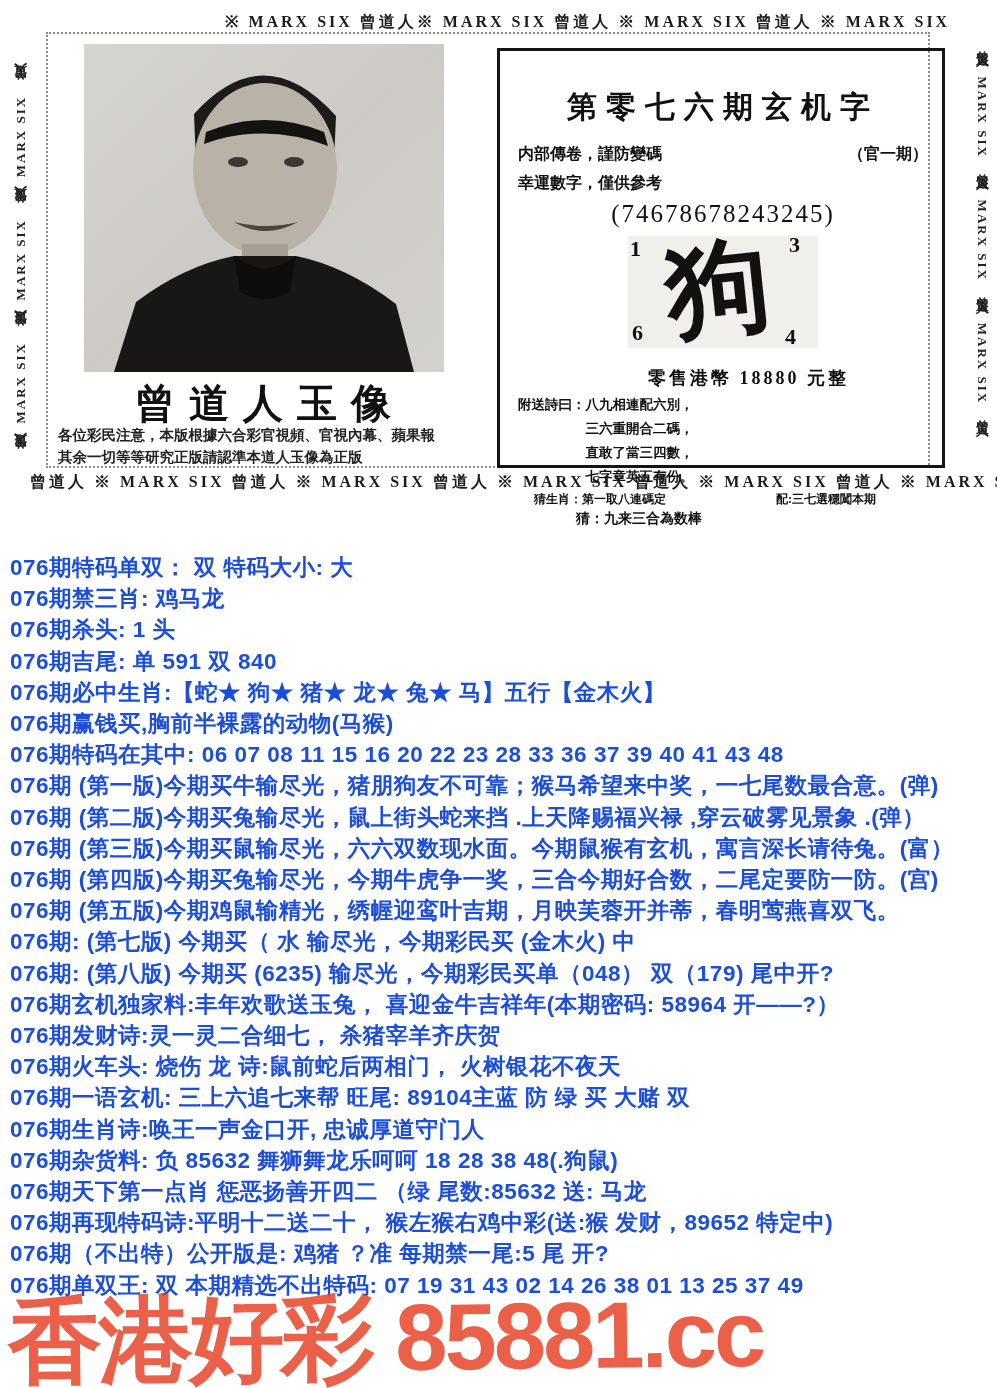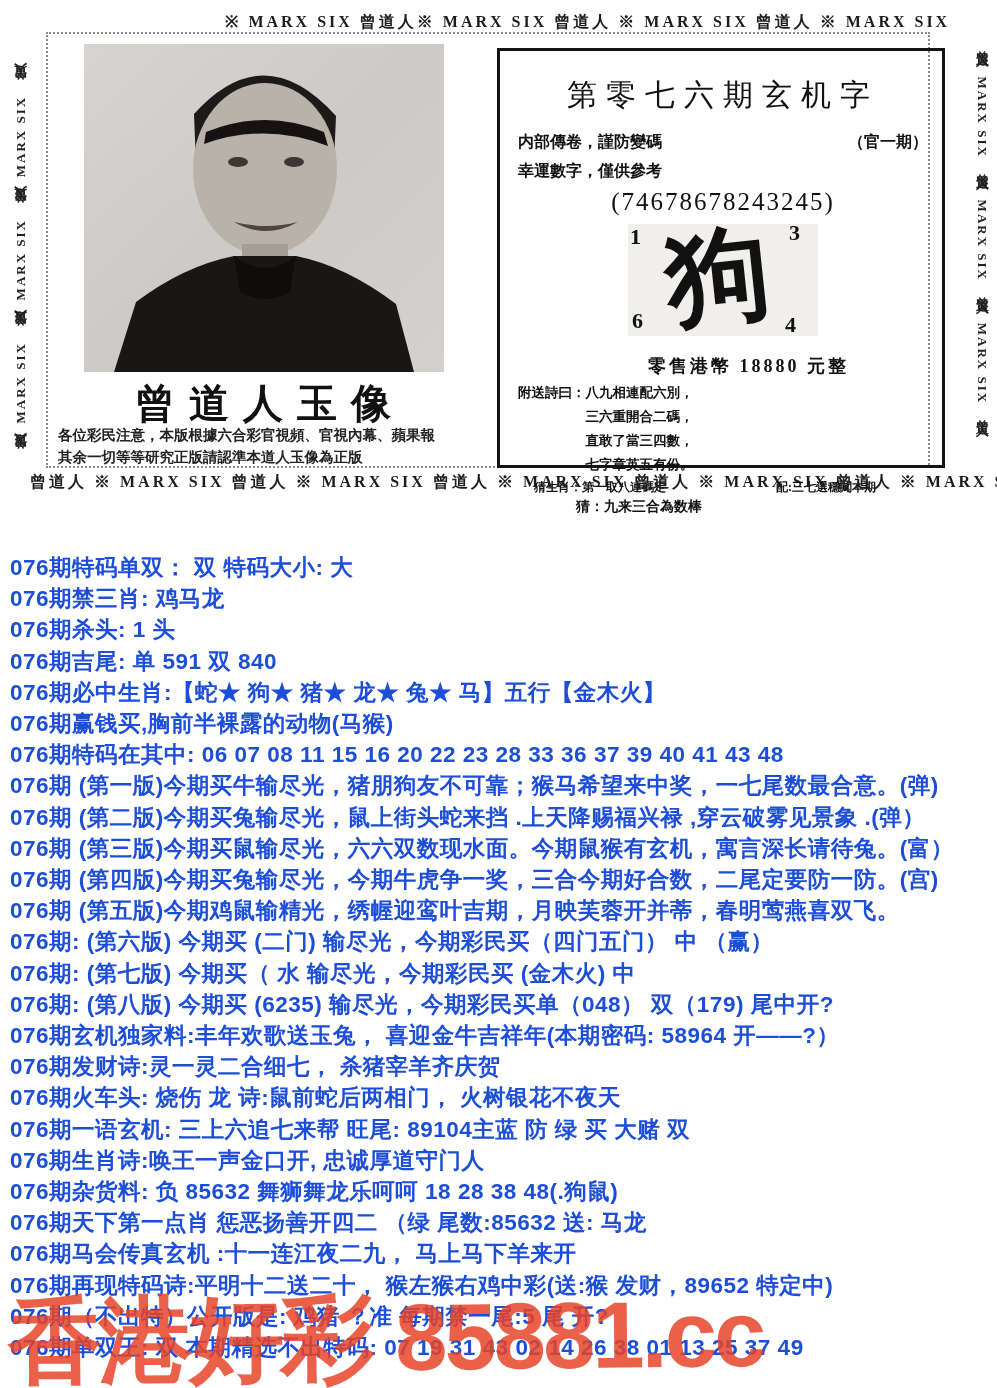--- a/index.html
+++ b/index.html
@@ -26,21 +26,21 @@
   .photo svg{display:block;}
   .caption{position:absolute;top:376px;left:60px;width:420px;text-align:center;
            font-size:40px;font-weight:bold;letter-spacing:14px;font-family:"Liberation Serif",serif;}
   .notice{position:absolute;top:424px;left:58px;width:440px;font-size:14.5px;font-weight:bold;
           line-height:22px;color:#222;font-family:"Liberation Serif",serif;}
 
   
   .mbox{position:absolute;top:48px;left:497px;width:448px;height:420px;
         border:3px solid #151515;box-sizing:border-box;padding:8px 14px 4px 18px;
         font-family:"Liberation Serif",serif;}
-  .mbox-title{text-align:center;font-size:30px;font-weight:normal;letter-spacing:9px;margin-top:16px;}
+  .mbox-title{text-align:center;font-size:30px;font-weight:bold;letter-spacing:9px;margin-top:28px;}
   .mbox-subrow{display:flex;justify-content:space-between;font-size:16px;font-weight:bold;margin-top:16px;}
   .mbox-sub2{font-size:16px;font-weight:bold;margin-top:8px;}
   .mbox-lucky{text-align:center;font-size:25px;font-weight:normal;letter-spacing:2px;margin-top:6px;}
   .dog-wrap{position:relative;width:190px;height:112px;margin:8px auto 0 auto;background:#f0efec;}
   .dog-char{position:absolute;left:38px;top:-16px;font-size:104px;font-weight:bold;
             font-family:"Liberation Serif",serif;transform:rotate(-6deg);}
   .corner{position:absolute;font-size:22px;font-weight:bold;font-family:"Liberation Serif",serif;}
   .c-tl{left:2px;top:0px;} .c-tr{right:18px;top:-4px;} .c-bl{left:4px;bottom:2px;} .c-br{right:22px;bottom:-2px;}
   .price{margin-top:18px;padding-left:130px;font-size:18px;font-weight:bold;letter-spacing:3px;}
   .poems{display:flex;margin-top:3px;font-size:13.5px;font-weight:bold;line-height:24px;}
@@ -145,31 +145,29 @@
       <div class="bline">076期杀头: 1 头</div>
       <div class="bline">076期吉尾:  单 591 双 840</div>
       <div class="bline">076期必中生肖:【蛇★ 狗★ 猪★ 龙★ 兔★ 马】五行【金木火】</div>
       <div class="bline">076期赢钱买,胸前半裸露的动物(马猴)</div>
       <div class="bline">076期特码在其中: 06 07 08 11 15 16 20 22 23 28 33 36 37 39 40 41 43 48</div>
       <div class="bline">076期 (第一版)今期买牛输尽光，猪朋狗友不可靠；猴马希望来中奖，一七尾数最合意。(弹)</div>
       <div class="bline">076期 (第二版)今期买兔输尽光，鼠上街头蛇来挡 .上天降赐福兴禄 ,穿云破雾见景象 .(弹）</div>
       <div class="bline">076期 (第三版)今期买鼠输尽光，六六双数现水面。今期鼠猴有玄机，寓言深长请待兔。(富）</div>
       <div class="bline">076期 (第四版)今期买兔输尽光，今期牛虎争一奖，三合今期好合数，二尾定要防一防。(宫)</div>
       <div class="bline">076期 (第五版)今期鸡鼠输精光，绣幄迎鸾叶吉期，月映芙蓉开并蒂，春明莺燕喜双飞。</div>
-      <div class="bline">076期: (第六版) 今期买 (二门) 输尽光，今期彩民买（四门五门） 中 （赢）</div>
       <div class="bline">076期: (第七版) 今期买（ 水 输尽光，今期彩民买 (金木火) 中</div>
       <div class="bline">076期: (第八版) 今期买 (6235) 输尽光，今期彩民买单（048） 双（179) 尾中开?</div>
       <div class="bline">076期玄机独家料:丰年欢歌送玉兔， 喜迎金牛吉祥年(本期密码: 58964  开——?）</div>
       <div class="bline">076期发财诗:灵一灵二合细七， 杀猪宰羊齐庆贺</div>
       <div class="bline">076期火车头: 烧伤 龙 诗:鼠前蛇后两相门， 火树银花不夜天</div>
       <div class="bline">076期一语玄机: 三上六追七来帮  旺尾: 89104主蓝  防 绿 买 大赌 双</div>
       <div class="bline">076期生肖诗:唤王一声金口开, 忠诚厚道守门人</div>
       <div class="bline">076期杂货料: 负   85632    舞狮舞龙乐呵呵  18 28 38 48(.狗鼠)</div>
       <div class="bline">076期天下第一点肖  惩恶扬善开四二   （绿  尾数:85632 送: 马龙</div>
-      <div class="bline">076期马会传真玄机 :十一连江夜二九， 马上马下羊来开</div>
       <div class="bline">076期再现特码诗:平明十二送二十， 猴左猴右鸡中彩(送:猴 发财，89652 特定中)</div>
       <div class="bline">076期（不出特）公开版是:  鸡猪  ？准  每期禁一尾:5 尾 开?</div>
       <div class="bline">076期单双王:  双   本期精选不出特码: 07 19 31 43 02 14 26 38 01 13 25 37 49</div>
     </div>
 
   <div class="watermark">香港好彩 85881.cc</div>
 
 </div>
 
 </body></html>

